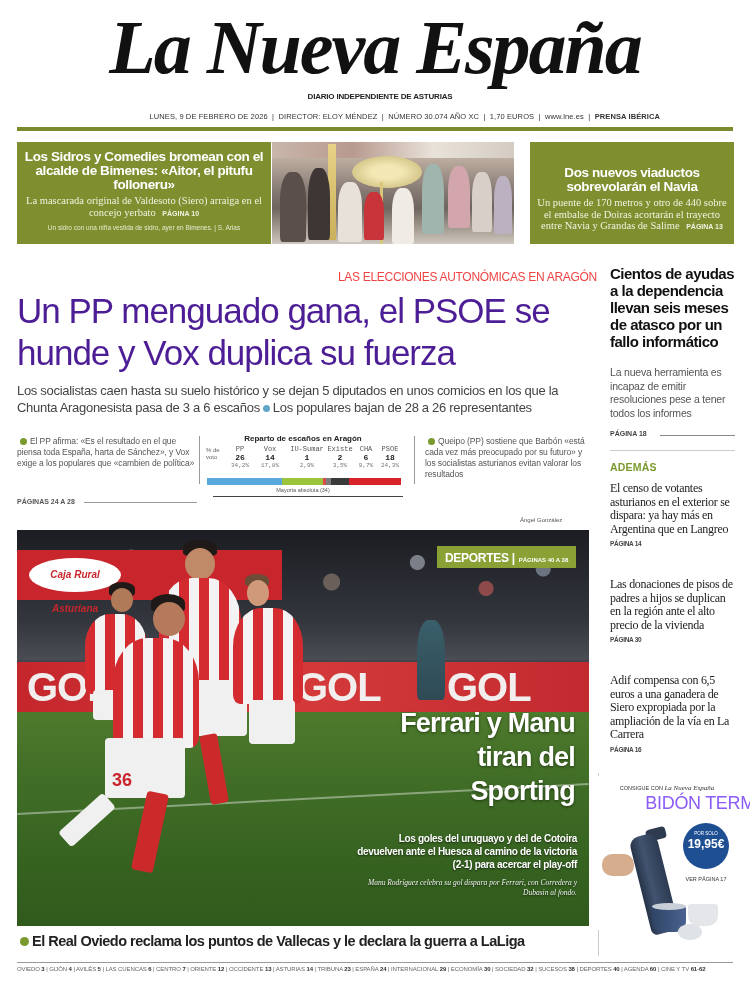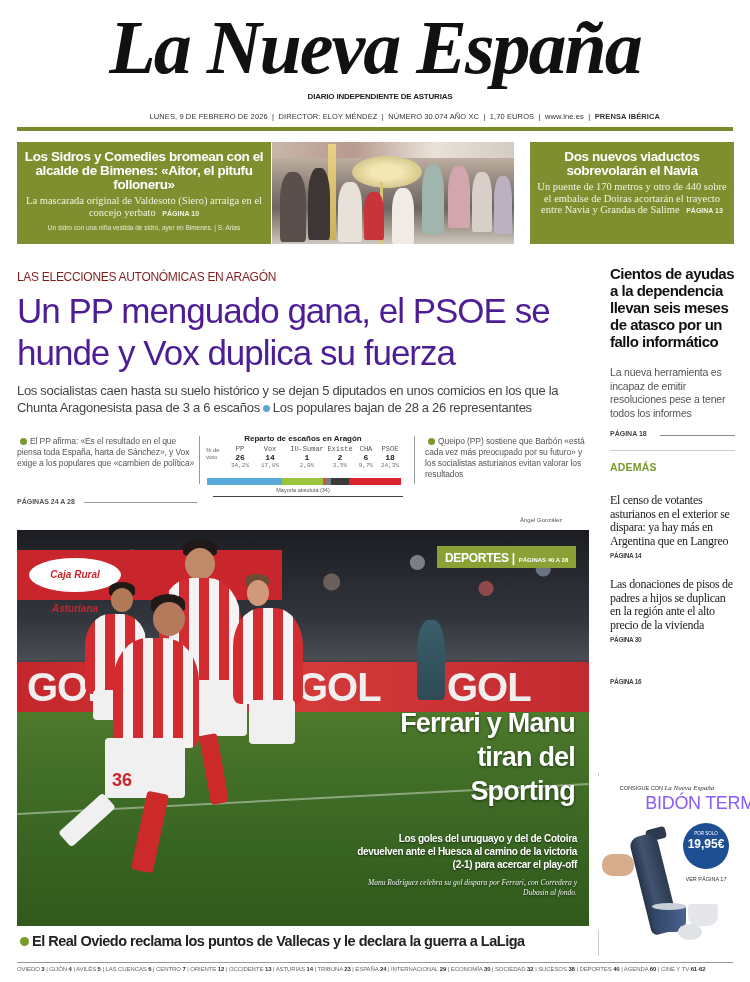--- a/index.html
+++ b/index.html
@@ -11,35 +11,35 @@
   
   .masthead-title { left: 0; top: 2px; width: 750px; text-align: center; font-family: "Liberation Serif", serif; font-style: italic; font-weight: bold; font-size: 76px; letter-spacing: -2px; color: #111; line-height: 90px; }
   .masthead-sub { left: 300px; top: 92px; width: 160px; text-align: center; font-size: 8px; font-weight: bold; color: #222; letter-spacing: -0.2px; }
   .masthead-info { left: 140px; top: 112px; width: 520px; text-align: right; font-size: 7.5px; color: #333; letter-spacing: 0.1px; white-space: nowrap; }
   .masthead-info b { font-weight: bold; }
   .masthead-rule { left: 17px; top: 127px; width: 716px; height: 4px; background: #7a8a2c; }
 
   
   .teaser-green { background: #7f8e2f; color: #fff; text-align: center; }
   .teaser-left { left: 17px; top: 142px; width: 254px; height: 102px; padding: 8px 6px; }
-  .teaser-right { left: 530px; top: 142px; width: 204px; height: 102px; padding: 8px 6px; }
+  .teaser-right { left: 530px; top: 142px; width: 204px; height: 102px; padding: 24px 6px; }
   .teaser-title { font-weight: bold; font-size: 13.5px; line-height: 14px; letter-spacing: -0.4px; }
   .teaser-body { font-family: "Liberation Serif", serif; font-size: 10.5px; line-height: 11.5px; margin-top: 3px; color: #f1f3e0; }
   .teaser-page { font-family: "Liberation Sans", sans-serif; font-size: 7px; font-weight: bold; margin-left: 4px; }
   .teaser-caption { font-size: 6.5px; margin-top: 5px; color: #e7ead0; }
 
   .top-photo { left: 272px; top: 142px; width: 242px; height: 102px; overflow: hidden; background: linear-gradient(180deg, #cfc7bd 0%, #b7a79a 20%, #8a7e77 45%, #6e655f 65%, #a59d92 85%, #cfc8bf 100%); }
   .top-photo .p-awning { position: absolute; left: 0; top: 0; width: 242px; height: 16px; background: linear-gradient(90deg, #c9b6ab, #b89a8f, #e9e2d9, #d4ccc2); }
   .top-photo .p-figure { position: absolute; border-radius: 40% 40% 8% 8%; }
   .top-photo .p-straw { position: absolute; left: 80px; top: 14px; width: 70px; height: 32px; border-radius: 50%; background: radial-gradient(ellipse, #f3e7b4 30%, #d7c98c 70%, transparent 72%); }
   .top-photo .p-stick { position: absolute; left: 108px; top: 40px; width: 3px; height: 62px; background: #d8c679; }
   .top-photo .p-pole { position: absolute; left: 56px; top: 2px; width: 8px; height: 96px; background: linear-gradient(#e8d286, #cbb05a); }
 
   
-  .kicker { left: 17px; top: 270px; width: 580px; text-align: left; font-size: 12px; color: #7f1d1d; letter-spacing: -0.3px; }
+  .kicker { left: 17px; top: 270px; width: 580px; text-align: right; font-size: 12px; color: #ef4444; letter-spacing: -0.3px; }
   .headline { left: 17px; top: 290px; width: 580px; font-weight: normal; font-size: 35px; line-height: 42px; letter-spacing: -1px; color: #4c1d95; }
   .standfirst { left: 17px; top: 382px; width: 580px; font-size: 13px; line-height: 17px; color: #444; letter-spacing: -0.3px; }
   .dot { display: inline-block; width: 7px; height: 7px; border-radius: 50%; background: #7a9a2e; margin: 0 3px 1px 3px; vertical-align: middle; }
   .dot.blue { background: #5fa6c8; }
 
   .sub-col { font-size: 8.5px; line-height: 11px; color: #555; letter-spacing: -0.1px; }
   .sub-left { left: 17px; top: 436px; width: 178px; }
   .sub-right { left: 425px; top: 436px; width: 165px; }
   .vrule { width: 1px; background: #999; }
   .pages-label { left: 17px; top: 498px; font-size: 7px; font-weight: bold; color: #555; }
@@ -234,29 +234,30 @@
 <div class="abs pages-label">PÁGINAS 24 A 28</div>
 <div class="abs pages-rule"></div>
 
 <div class="abs side side-main-title">Cientos de ayudas a la dependencia llevan seis meses de atasco por un fallo informático</div>
 <div class="abs side side-main-body">La nueva herramienta es incapaz de emitir resoluciones pese a tener todos los informes</div>
 <div class="abs side side-page" style="top:430px;">PÁGINA 18</div>
 <div class="abs side-rule" style="left:660px;top:435px;width:75px;"></div>
 <div class="abs side-rule" style="left:610px;top:450px;width:125px;background:#ccc;"></div>
 
 <div class="abs side ademas">ADEMÁS</div>
-<div class="abs side side-item" style="top:494px;">
+<div class="abs side side-item" style="top:482px;">
   <span>El censo de votantes asturianos en el exterior se dispara: ya hay más en Argentina que en Langreo</span>
   <span class="side-page">PÁGINA 14</span>
 </div>
 <div class="abs side side-item" style="top:578px;">
   <span>Las donaciones de pisos de padres a hijos se duplican en la región ante el alto precio de la vivienda</span>
   <span class="side-page">PÁGINA 30</span>
 </div>
 <div class="abs side side-item" style="top:674px;">
+  <span>Adif compensa con 6,5 euros a una ganadera de Siero expropiada por la ampliación de la vía en La Carrera</span>
   <span class="side-page">PÁGINA 16</span>
 </div>
 
 <div class="abs side-border"></div>
 <div class="abs ad">
   <div class="ad-top"><span>CONSIGUE CON</span> <i>La Nueva España</i></div>
   <div class="ad-title">BIDÓN TERMO</div>
   <div class="hand"></div>
   <div class="thermos-cap"></div>
   <div class="thermos"></div>

